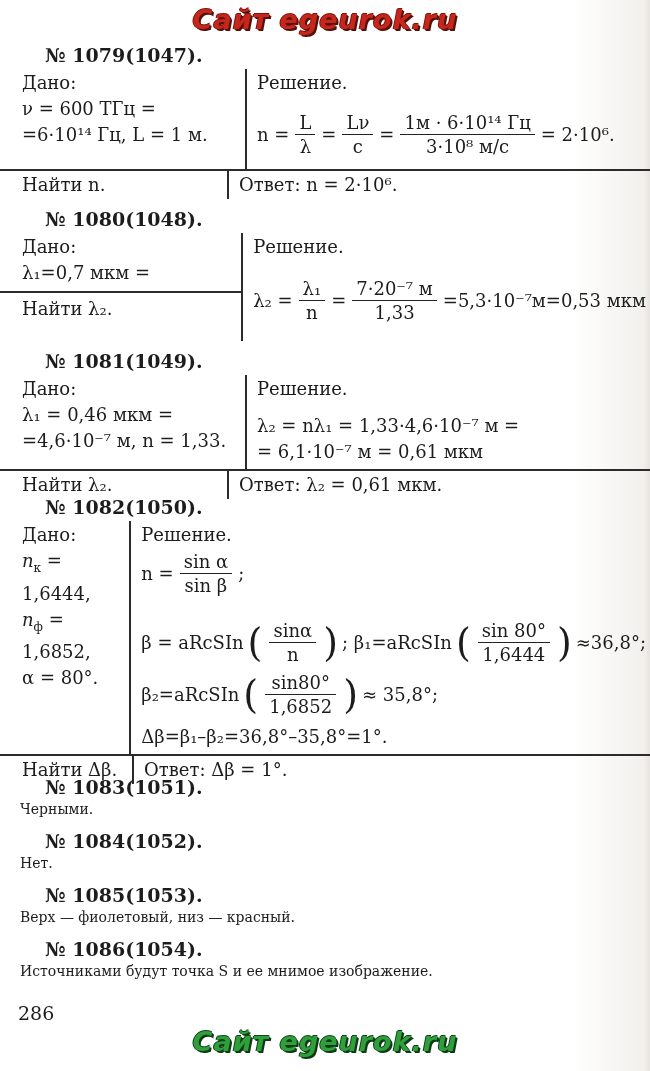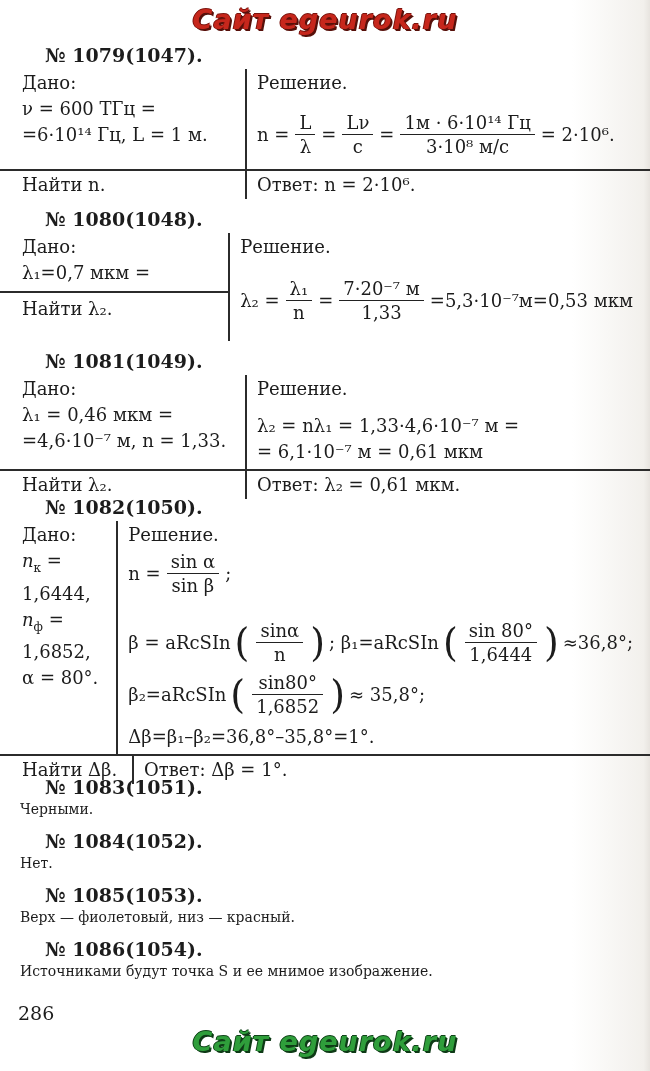--- a/index.html
+++ b/index.html
@@ -10,24 +10,24 @@
         font-family:"DejaVu Sans","Liberation Sans",sans-serif;font-weight:700;
         font-size:27px;letter-spacing:1px;font-style:italic;}
   .banner-red{top:4px;color:#c6271c;
         text-shadow:-1px 0 0 #7a140e,0 -1px 0 #7a140e,2px 2px 0 #57100a,1px 1px 0 #6b120c;}
   .banner-green{top:1026px;color:#2f9e3b;
         text-shadow:-1px 0 0 #11441a,0 -1px 0 #11441a,2px 2px 0 #0e3a16,1px 1px 0 #135320;}
   .problem{position:absolute;left:0;right:0;}
   .ptitle{margin:0 1px 3px 45px;font-weight:700;font-size:19px;line-height:22px;}
   .pbody{display:flex;align-items:stretch;}
   .col-l{width:245px;box-sizing:border-box;padding:1px 6px 0 22px;font-size:18px;line-height:26px;}
-  .col-r{flex:1;border-left:2px solid #2b2b2b;padding:1px 17px 4px 10px;font-size:18px;line-height:26px;}
+  .col-r{flex:1;border-left:2px solid #2b2b2b;padding:1px 4px 4px 10px;font-size:18px;line-height:26px;}
   .narrow .col-l, .narrow .arow .f{width:132px;}
   .arow{display:flex;border-top:2px solid #2b2b2b;font-size:18px;}
-  .arow .f{width:245px;box-sizing:border-box;padding:3px 0 4px 22px;}
+  .arow .f{width:227px;box-sizing:border-box;padding:3px 0 4px 22px;}
   .arow .a{flex:1;border-left:2px solid #2b2b2b;padding:3px 0 4px 10px;}
   .lhr{border-top:2px solid #2b2b2b;margin:5px -6px 3px -22px;height:0;}
   .formula{display:flex;align-items:center;gap:3px;white-space:nowrap;}
   .frac{display:inline-block;text-align:center;vertical-align:middle;margin:0 3px;line-height:21px;}
   .frac .num{display:block;padding:0 4px 1px;}
   .frac .den{display:block;border-top:1.5px solid #222;padding:1px 4px 0;}
   .bigp{font-size:38px;font-weight:400;line-height:0.9;transform:scaleY(1.05);margin:0 1px;}
   .simple-title{position:absolute;left:45px;font-weight:700;font-size:19px;}
   .simple-text{position:absolute;left:20px;font-size:14px;}
   .pagenum{position:absolute;left:18px;top:1002px;font-size:19px;}

